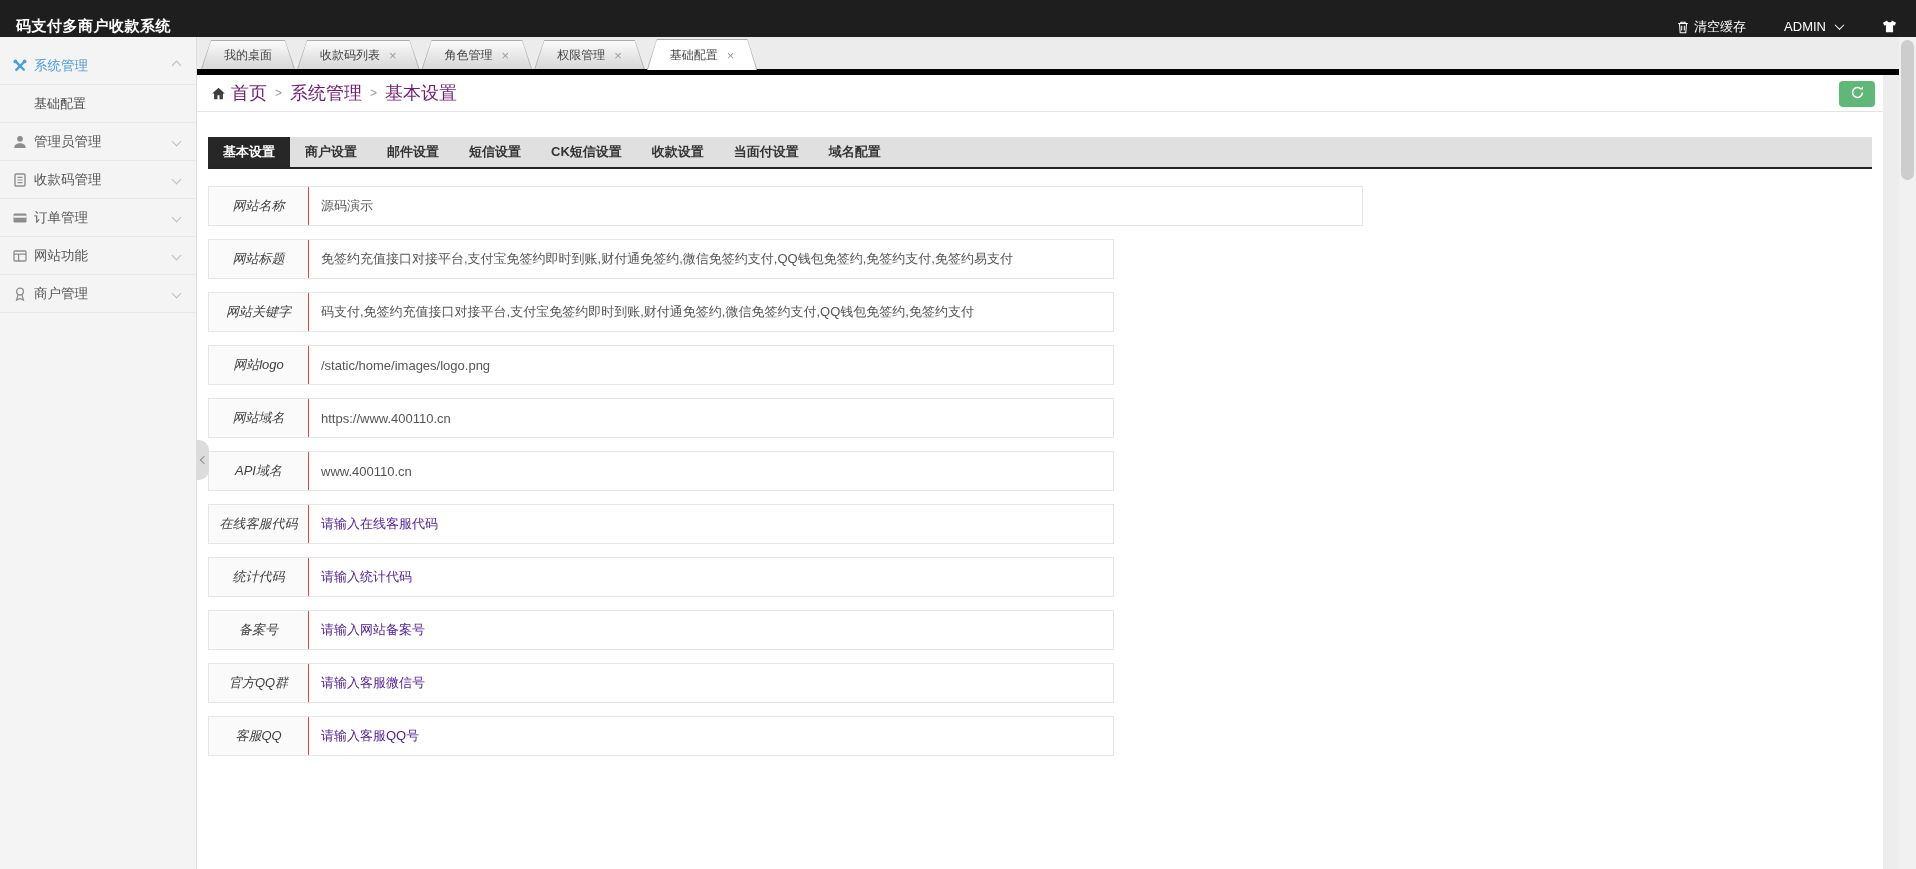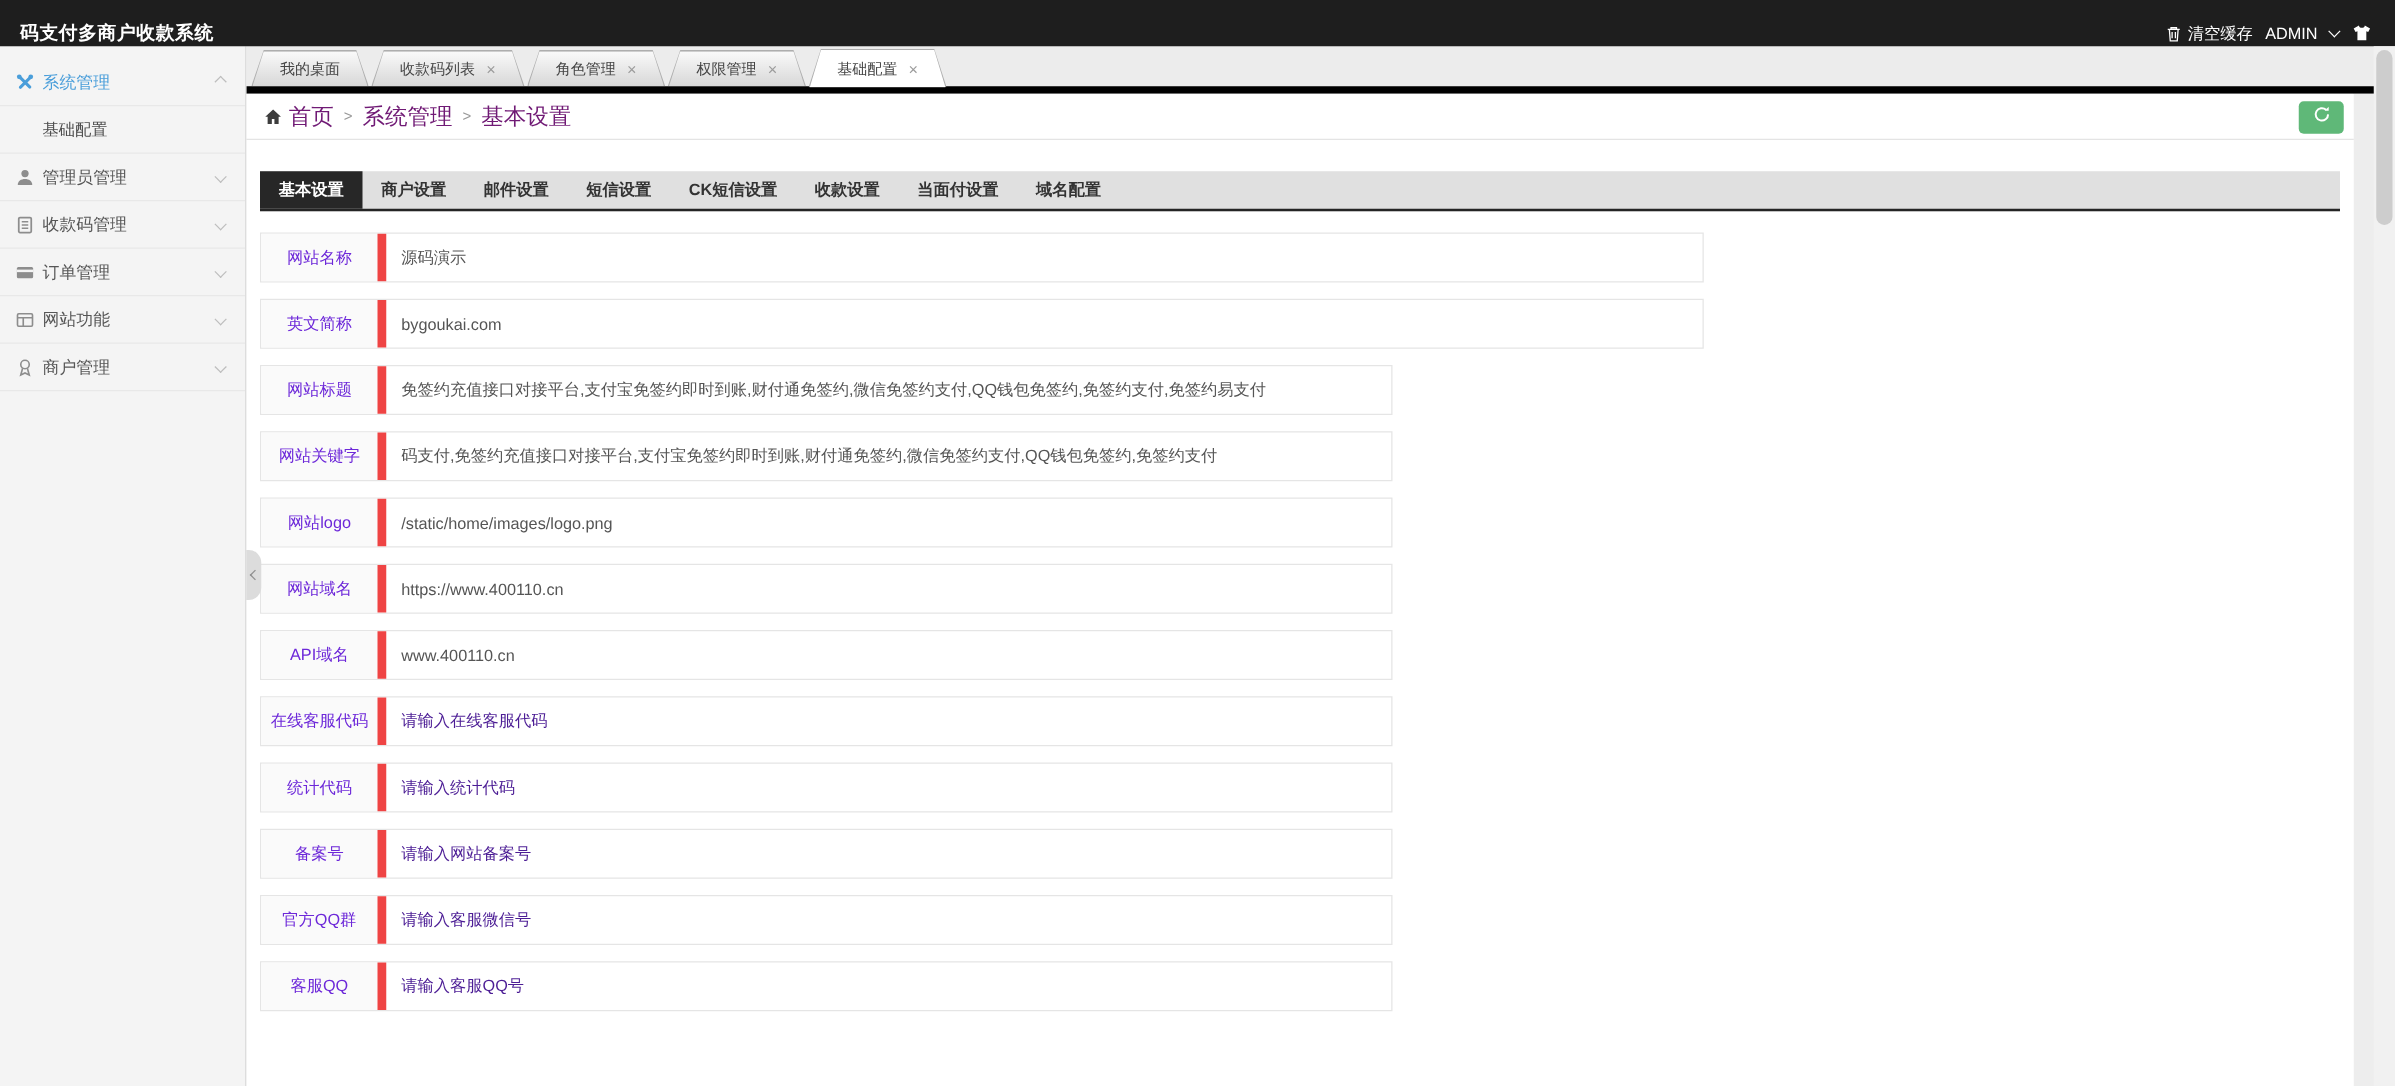--- a/index.html
+++ b/index.html
@@ -3,21 +3,21 @@
 <meta charset="utf-8">
 <style>
   * { margin:0; padding:0; box-sizing:border-box; }
   html,body { width:1916px; height:869px; overflow:hidden; }
   body { font-family:"Liberation Sans","DejaVu Sans",sans-serif; background:#ededed; position:relative; }
 
   
   .topbar { position:absolute; top:0; left:0; width:1916px; height:37px; background:#1e1e1e;
             display:flex; align-items:center; justify-content:space-between; padding:16px 18px 0 16px; z-index:30; }
   .brand { color:#fff; font-size:15px; font-weight:bold; letter-spacing:.5px; }
-  .topbar-right { display:flex; align-items:center; gap:10px; color:#fff; font-size:13px; }
+  .topbar-right { display:flex; align-items:center; gap:38px; color:#fff; font-size:13px; }
   .top-link { display:flex; align-items:center; gap:4px; cursor:pointer; }
   .top-icon svg { display:block; }
   .chev { display:inline-block; width:7px; height:7px; border-right:1.5px solid #fff; border-bottom:1.5px solid #fff; transform:rotate(45deg) translate(-1px,-1px); margin-left:6px; }
 
   
   .sidebar { position:absolute; top:37px; left:0; width:197px; bottom:0; background:#f4f4f4;
              border-right:1px solid #ddd; padding-top:10px; z-index:10; }
   .side-item { height:38px; display:flex; align-items:center; padding:0 12px; border-bottom:1px solid #e8e8e8;
                color:#565656; font-size:13.5px; cursor:pointer; position:relative; }
   .side-item .sicon { width:16px; height:16px; margin-right:6px; color:#8d8d8d; flex:0 0 16px; }
@@ -64,22 +64,22 @@
 
   
   .subtabs { display:flex; background:#e0e0e0; border-bottom:2px solid #252525; margin-bottom:17px; }
   .subtab { line-height:30px; padding:0 15px; font-size:13px; font-weight:bold; color:#333;
             cursor:pointer; white-space:nowrap; }
   .subtab.active { background:#272727; color:#fff; }
 
   
   .frow { display:flex; width:906px; height:40px; border:1px solid #e5e5e5; margin-bottom:13px; background:#fff; }
   .frow.wide { width:1155px; }
-  .flabel { width:100px; flex:0 0 100px; background:#fafafa; border-right:7px solid #ef4444;
-            display:flex; align-items:center; justify-content:center; font-size:13px; color:#6d28d9; }
+  .flabel { width:100px; flex:0 0 100px; background:#fafafa; border-right:1px solid #ef4444;
+            display:flex; align-items:center; justify-content:center; font-size:13px; color:#404040;font-style:italic; }
   .fvalue { flex:1; display:flex; align-items:center; padding:0 12px; font-size:13px; color:#555;
             white-space:nowrap; overflow:hidden; cursor:text; }
   .fvalue .ph { color:#4c1d95; }
 
   
   .collapse-handle { position:absolute; left:197px; top:440px; width:12px; height:40px; background:#dcdcdc;
                      border-radius:0 10px 10px 0; z-index:20; display:flex; align-items:center; justify-content:center; cursor:pointer; }
   .collapse-handle .arr { width:6px; height:6px; border-left:1.6px solid #8f8f8f; border-bottom:1.6px solid #8f8f8f;
                           transform:rotate(45deg); margin-left:2px; }
 
@@ -257,27 +257,20 @@
         <div>
 
             <div class="frow wide">
               <div class="flabel">网站名称</div>
               <div class="fvalue">
                 <span class="val">源码演示</span>
 
               </div>
             </div>
 
-            <div class="frow wide">
-              <div class="flabel">英文简称</div>
-              <div class="fvalue">
-                <span class="val">bygoukai.com</span>
-
-              </div>
-            </div>
 
             <div class="frow">
               <div class="flabel">网站标题</div>
               <div class="fvalue">
                 <span class="val">免签约充值接口对接平台,支付宝免签约即时到账,财付通免签约,微信免签约支付,QQ钱包免签约,免签约支付,免签约易支付</span>
 
               </div>
             </div>
 
             <div class="frow">

